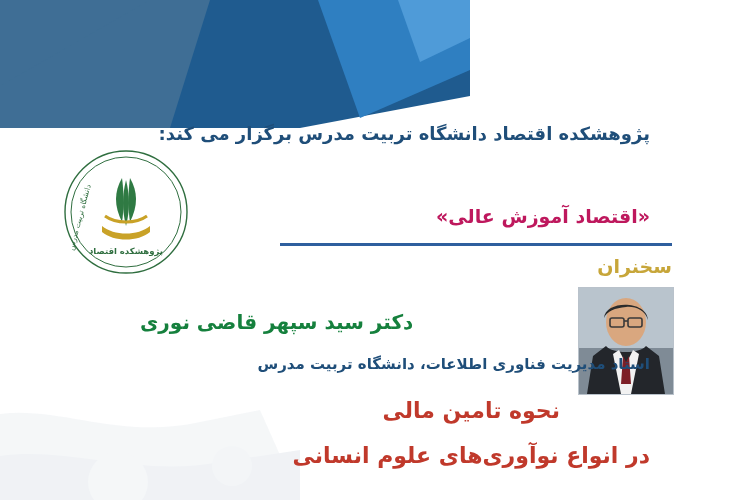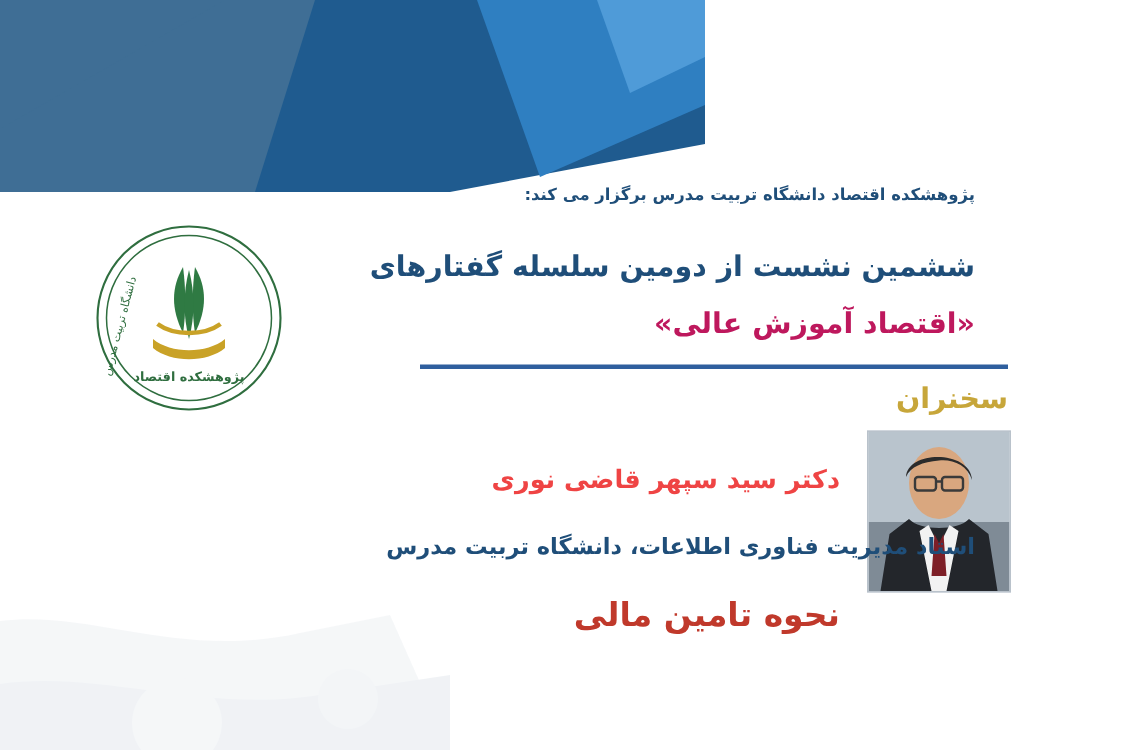--- a/index.html
+++ b/index.html
@@ -58,21 +58,21 @@
   .logo-wrap svg { display: block; }
 
   
   .host-line {
     position: absolute;
     right: 100px;
     top: 123px;
     width: 560px;
     text-align: right;
     direction: rtl;
-    font-size: 11px;
+    font-size: 18px;
     font-weight: bold;
     color: #1f4e79;
     letter-spacing: 0;
     font-family: "DejaVu Sans", sans-serif;
   }
   .title-1 {
     position: absolute;
     right: 100px;
     top: 167px;
     width: 560px;
@@ -124,25 +124,25 @@
     background: #cfd6dd;
     border: 1px solid #b9c2cb;
   }
   .photo svg { display: block; }
 
   .speaker-name {
     position: absolute;
     right: 190px;
     top: 310px;
     width: 420px;
-    text-align: right;
-    direction: rtl;
-    font-size: 17px;
-    font-weight: bold;
-    color: #ef4444;
+    text-align: left;
+    direction: rtl;
+    font-size: 20px;
+    font-weight: bold;
+    color: #15803d;
   }
   .speaker-affil {
     position: absolute;
     right: 100px;
     top: 355px;
     width: 470px;
     text-align: right;
     direction: rtl;
     font-size: 15px;
     font-weight: bold;
@@ -206,21 +206,20 @@
         <path d="M64 32 C 60 48, 60 62, 64 78 C 68 62, 68 48, 64 32 Z"></path>
       </g>
       <path d="M40 78 C 52 88, 76 88, 88 78 L 88 84 C 76 94, 52 94, 40 84 Z" fill="#c9a227"></path>
       <path d="M43 68 C 54 76, 74 76, 85 68" fill="none" stroke="#c9a227" stroke-width="3"></path>
       <text x="64" y="106" text-anchor="middle" font-family="DejaVu Sans, sans-serif" font-size="8.5" fill="#2f6e3f" font-weight="bold">پژوهشکده اقتصاد</text>
       <text x="20" y="70" text-anchor="middle" font-family="DejaVu Sans, sans-serif" font-size="7.5" fill="#2f6e3f" transform="rotate(-75 20 70)">دانشگاه تربیت مدرس</text>
     </svg>
   </div>
 
   <div class="host-line">پژوهشکده اقتصاد دانشگاه تربیت مدرس برگزار می کند:</div>
-  <div class="title-1">ششمین نشست از دومین سلسله گفتارهای</div>
   <div class="title-2">«اقتصاد آموزش عالی»</div>
 
   <div class="rule"></div>
 
   <div class="speaker-label">سخنران</div>
 
   <div class="photo">
     <svg width="94" height="106" viewBox="0 0 94 106" xmlns="http://www.w3.org/2000/svg">
       <rect x="0" y="0" width="94" height="106" fill="#b9c4cd"></rect>
       <rect x="0" y="60" width="94" height="46" fill="#7f8b96"></rect>
@@ -232,14 +231,15 @@
       <rect x="31" y="30" width="14" height="9" rx="2" fill="none" stroke="#3a3a3a" stroke-width="1.6"></rect>
       <rect x="49" y="30" width="14" height="9" rx="2" fill="none" stroke="#3a3a3a" stroke-width="1.6"></rect>
       <line x1="45" y1="33" x2="49" y2="33" stroke="#3a3a3a" stroke-width="1.6"></line>
     </svg>
   </div>
 
   <div class="speaker-name">دکتر سید سپهر قاضی نوری</div>
   <div class="speaker-affil">استاد مدیریت فناوری اطلاعات، دانشگاه تربیت مدرس</div>
 
   <div class="topic-1">نحوه تامین مالی</div>
+  <div class="topic-2">در انواع نوآوری‌های علوم انسانی</div>
 
 </div>
 
 </body></html>

